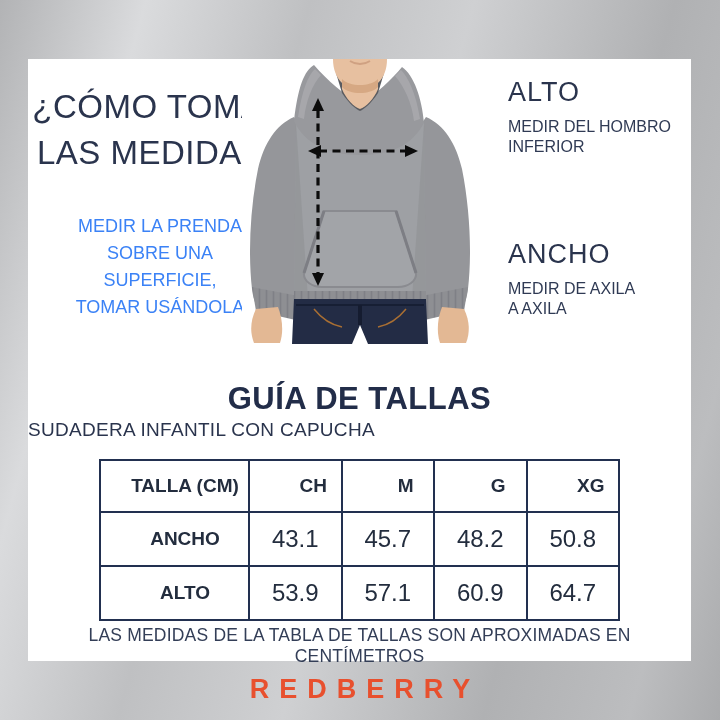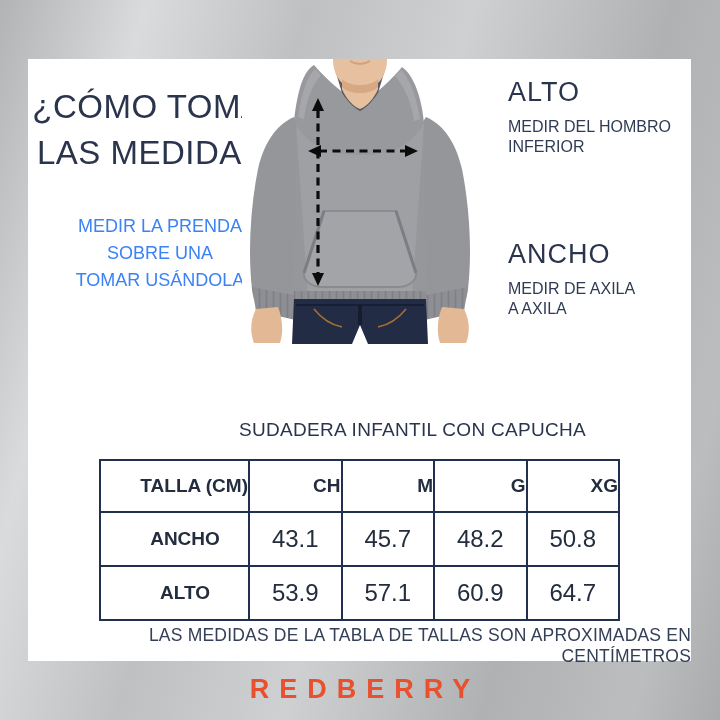--- a/index.html
+++ b/index.html
@@ -34,38 +34,38 @@
   .measure-label { font-size:27px; font-weight:400; letter-spacing:1px; color:#2a344d; margin-bottom:9px; }
   .measure-desc { font-size:16px; line-height:20px; font-weight:300; color:#2f3a54; }
   
   .photo { position:absolute; left:214px; top:0; width:235px; height:285px; background:#fff; }
   
   .guide-title {
     position:absolute; left:0; top:322px; width:663px; text-align:center;
     font-size:31px; font-weight:700; letter-spacing:0.5px; color:#222d49;
   }
   .guide-subtitle {
-    position:absolute; left:0; top:360px; width:558px; text-align:right;
+    position:absolute; left:0; top:360px; width:558px; text-align:left;
     font-size:19px; font-weight:400; letter-spacing:0.3px; color:#2a344d;
   }
   table.sizes {
     position:absolute; left:71px; top:400px; width:521px;
     border-collapse:collapse; table-layout:fixed;
   }
   table.sizes col.c0 { width:149px; }
   table.sizes td {
     border:2px solid #223050; height:54px; vertical-align:middle;
     text-align:center; color:#232d3e;
   }
-  table.sizes tr.head td { height:52px;text-align:right; }
+  table.sizes tr.head td { height:52px; }
   td.rowlabel { text-align:left; padding-left:21px; font-weight:700; font-size:19px; color:#202b46; }
   td.colhead { font-weight:700; font-size:19px; color:#202b46;padding-left:36px; }
   td.val { font-size:24px; font-weight:400; }
   .footnote {
-    position:absolute; left:0; top:566px; width:663px; text-align:right;
+    position:absolute; left:0; top:566px; width:663px; text-align:center;
     font-size:17.5px; font-weight:300; letter-spacing:0.2px; color:#333e57;
   }
   .brand {
     position:absolute; left:0; top:674px; width:720px; text-align:center;
     font-size:27px; font-weight:700; letter-spacing:10px; text-indent:10px;
     color:#e8502e;
   }
 </style>
 </head>
 <body>
@@ -74,20 +74,21 @@
   <div class="card">
 
     <div class="how-to-title">
       <div>¿CÓMO TOMAR</div>
       <div>LAS MEDIDAS?</div>
     </div>
 
     <div class="how-to-note">
       <div>MEDIR LA PRENDA</div>
       <div>SOBRE UNA</div>
+      <div>SUPERFICIE,</div>
       <div>TOMAR USÁNDOLA</div>
     </div>
 
     <div class="photo">
       <svg viewBox="0 0 235 285" width="235" height="285" aria-hidden="true">
         <defs>
           <pattern id="rib" width="7" height="12" patternUnits="userSpaceOnUse">
             <rect width="7" height="12" fill="#8e8f93"></rect>
             <line x1="3.5" y1="0" x2="3.5" y2="12" stroke="#7f8086" stroke-width="1.6"></line>
           </pattern>
@@ -148,20 +149,21 @@
     </div>
 
     <div class="measure-block ancho">
       <div class="measure-label">ANCHO</div>
       <div class="measure-desc">
         <div>MEDIR DE AXILA</div>
         <div>A AXILA</div>
       </div>
     </div>
 
+    <div class="guide-title">GUÍA DE TALLAS</div>
     <div class="guide-subtitle">SUDADERA INFANTIL CON CAPUCHA</div>
 
     <table class="sizes">
       <colgroup>
           <col class="c0">
           <col>
           <col>
           <col>
           <col>
         </colgroup>

